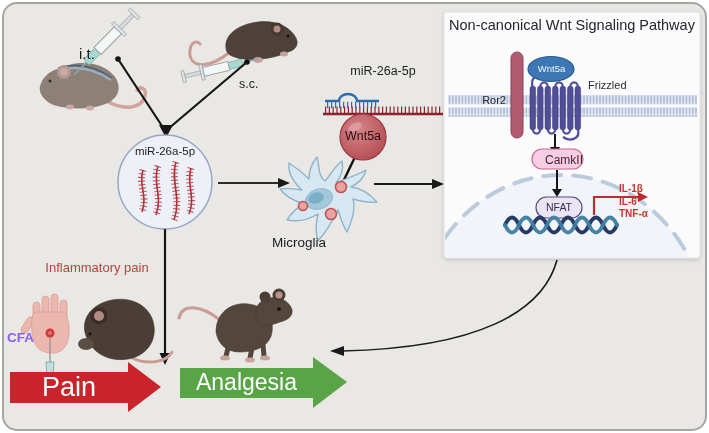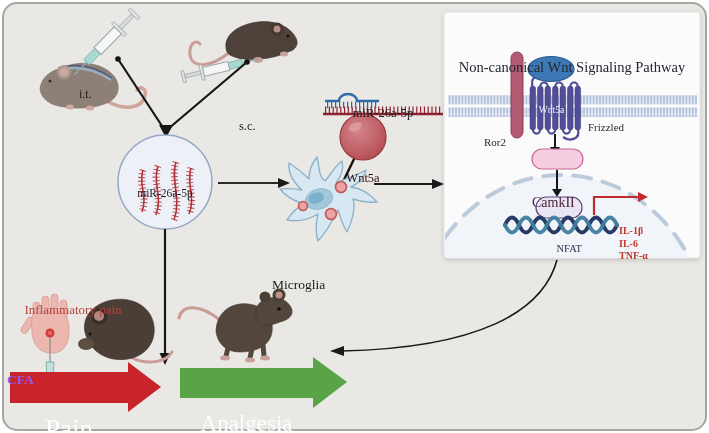--- a/index.html
+++ b/index.html
@@ -1,34 +1,34 @@
 <!DOCTYPE html>
 <html><head>
 <meta charset="utf-8">
 <style>
   html,body{margin:0;padding:0;background:#fff;}
   #canvas{position:relative;width:709px;height:433px;background:#ffffff;overflow:hidden;
           font-family:"Liberation Serif","DejaVu Serif",serif;}
   #art{position:absolute;left:0;top:0;}
   .lbl{position:absolute;white-space:nowrap;color:#1d1d20;
-       font-family:Liberation Serif, serif;margin-top:42px;}
+       font-family:Liberation Sans, sans-serif;}
   #t-title{left:444px;top:17px;width:256px;font-size:14.5px;text-align:center;color:#23262e;}
-  #t-it{left:79px;top:45px;font-size:12px;}
+  #t-it{left:79px;top:45px;font-size:15px;}
   #t-sc{left:239px;top:77px;font-size:12.5px;text-align:right;}
   #t-pool{left:119px;top:145px;width:92px;font-size:11.5px;text-align:center;}
   #t-duplex{left:330px;top:64px;width:106px;font-size:12.5px;text-align:center;}
   #t-ball{left:338px;top:129px;width:50px;font-size:12.5px;text-align:center;color:#2d0e11;}
   #t-microglia{left:272px;top:235px;font-size:13.5px;}
   #t-ror2{left:460px;top:94px;width:46px;font-size:11px;text-align:right;color:#2a2a30;}
   #t-frizzled{left:588px;top:79px;font-size:11px;color:#2a2a30;}
   #t-wnt5a-oval{left:529px;top:62.5px;width:45px;font-size:9.5px;text-align:center;color:#f2f6fb;}
-  #t-camkii{left:532px;top:152.5px;width:51px;font-size:14px;text-align:left;color:#4d2338;}
-  #t-nfat{left:536px;top:201px;width:46px;font-size:10.5px;text-align:right;color:#352b4e;}
+  #t-camkii{left:532px;top:152.5px;width:51px;font-size:12px;text-align:right;color:#4d2338;}
+  #t-nfat{left:536px;top:201px;width:46px;font-size:10.5px;text-align:center;color:#352b4e;}
   #t-cyto{left:619px;top:183px;font-size:10px;font-weight:bold;color:#c0392b;line-height:12.5px;}
-  #t-inflam{left:16px;top:260px;width:114px;font-size:13px;text-align:center;color:#b5443c;}
+  #t-inflam{left:40px;top:260px;width:114px;font-size:13px;text-align:center;color:#b5443c;}
   #t-cfa{left:7px;top:330px;font-size:13.5px;font-weight:bold;color:#8b5cf6;}
   #t-pain{left:10px;top:371px;width:118px;height:32px;line-height:32px;font-size:27px;text-align:center;color:#ffffff;}
   #t-analgesia{left:180px;top:366px;width:133px;height:32px;line-height:32px;font-size:23px;text-align:center;color:#fdfdfd;}
 </style>
 </head>
 <body>
 
 <div id="canvas">
 
 <svg id="art" width="709" height="433" viewBox="0 0 709 433">

